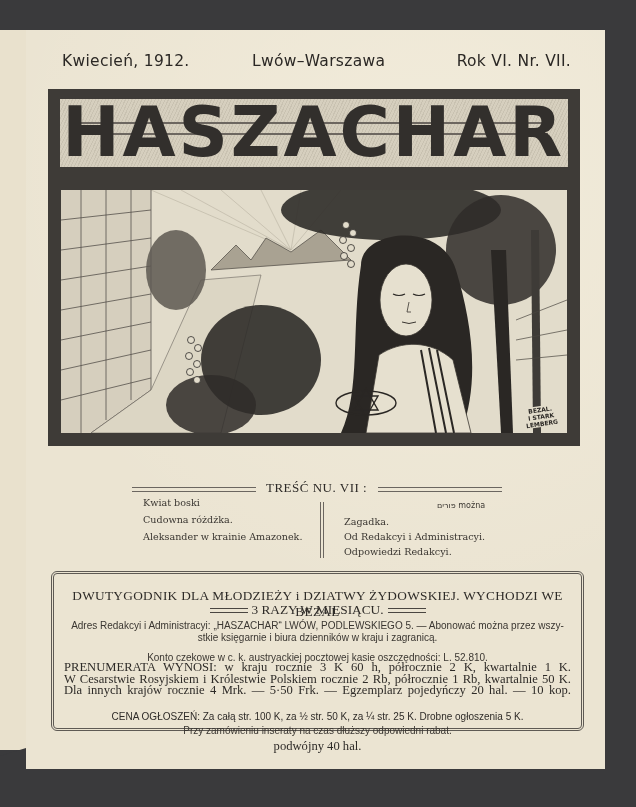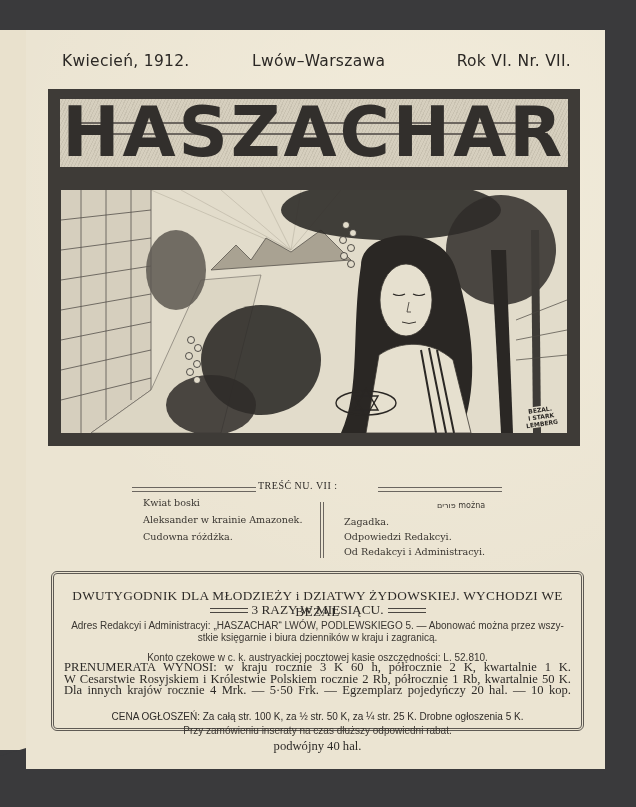--- a/index.html
+++ b/index.html
@@ -64,21 +64,21 @@
     color:#2b2825; text-align:center; transform:rotate(-8deg); background:#e2dccb;
   }
 
   .toc-heading {
     position:absolute; top:450px; left:0; width:100%; height:16px;
   }
   .toc-rule { position:absolute; top:7px; height:3px; border-top:1px solid #6b6660; border-bottom:1px solid #6b6660; }
   .toc-rule.l { left:106px; width:124px; }
   .toc-rule.r { left:352px; width:124px; }
   .toc-title {
-    position:absolute; left:232px; top:0; font-family:"Liberation Serif", serif; font-size:10px; color:#2e2b28; letter-spacing:0.5px;
+    position:absolute; left:240px; top:0; font-family:"Liberation Serif", serif; font-size:13px; color:#2e2b28; letter-spacing:0.5px;
   }
   .toc-col {
     position:absolute; font-family:"DejaVu Serif", serif; font-size:9.6px; color:#3a3631;
   }
   .toc-col.left { left:117px; top:467px; }
   .toc-col.right { left:318px; top:471px; }
   .toc-col div { height:17px; white-space:nowrap; }
   .toc-col.right div { height:15px; }
   .toc-divider { position:absolute; left:294px; top:472px; width:2px; height:56px; border-left:1px solid #6b6660; border-right:1px solid #6b6660; }
   .hebrew { font-size:8px; direction:rtl; font-family:"DejaVu Sans", sans-serif; }
@@ -201,29 +201,29 @@
   </div>
 
   <div class="toc-heading">
     <div class="toc-rule l"></div>
     <div class="toc-title">TREŚĆ NU. VII :</div>
     <div class="toc-rule r"></div>
   </div>
 
   <div class="toc-col left">
     <div>Kwiat boski</div>
+    <div>Cudowna różdżka.</div>
     <div>Aleksander w krainie Amazonek.</div>
-    <div>Cudowna różdżka.</div>
   </div>
   <div class="toc-divider"></div>
   <div class="toc-col right">
     <div class="hebrew">można פורים</div>
     <div>Zagadka.</div>
+    <div>Od Redakcyi i Administracyi.</div>
     <div>Odpowiedzi Redakcyi.</div>
-    <div>Od Redakcyi i Administracyi.</div>
   </div>
 
   <div class="info-box">
     <div class="l1">DWUTYGODNIK DLA MŁODZIEŻY i DZIATWY ŻYDOWSKIEJ. WYCHODZI WE BEZAL</div>
     <div class="l2">
       <span class="dbl"></span><span>3 RAZY W MIESIĄCU.</span><span class="dbl"></span>
     </div>
     <div class="addr small">
       <div>Adres Redakcyi i Administracyi: „HASZACHAR“ LWÓW, PODLEWSKIEGO 5. — Abonować można przez wszy-</div>
       <div>stkie księgarnie i biura dzienników w kraju i zagranicą.</div>

